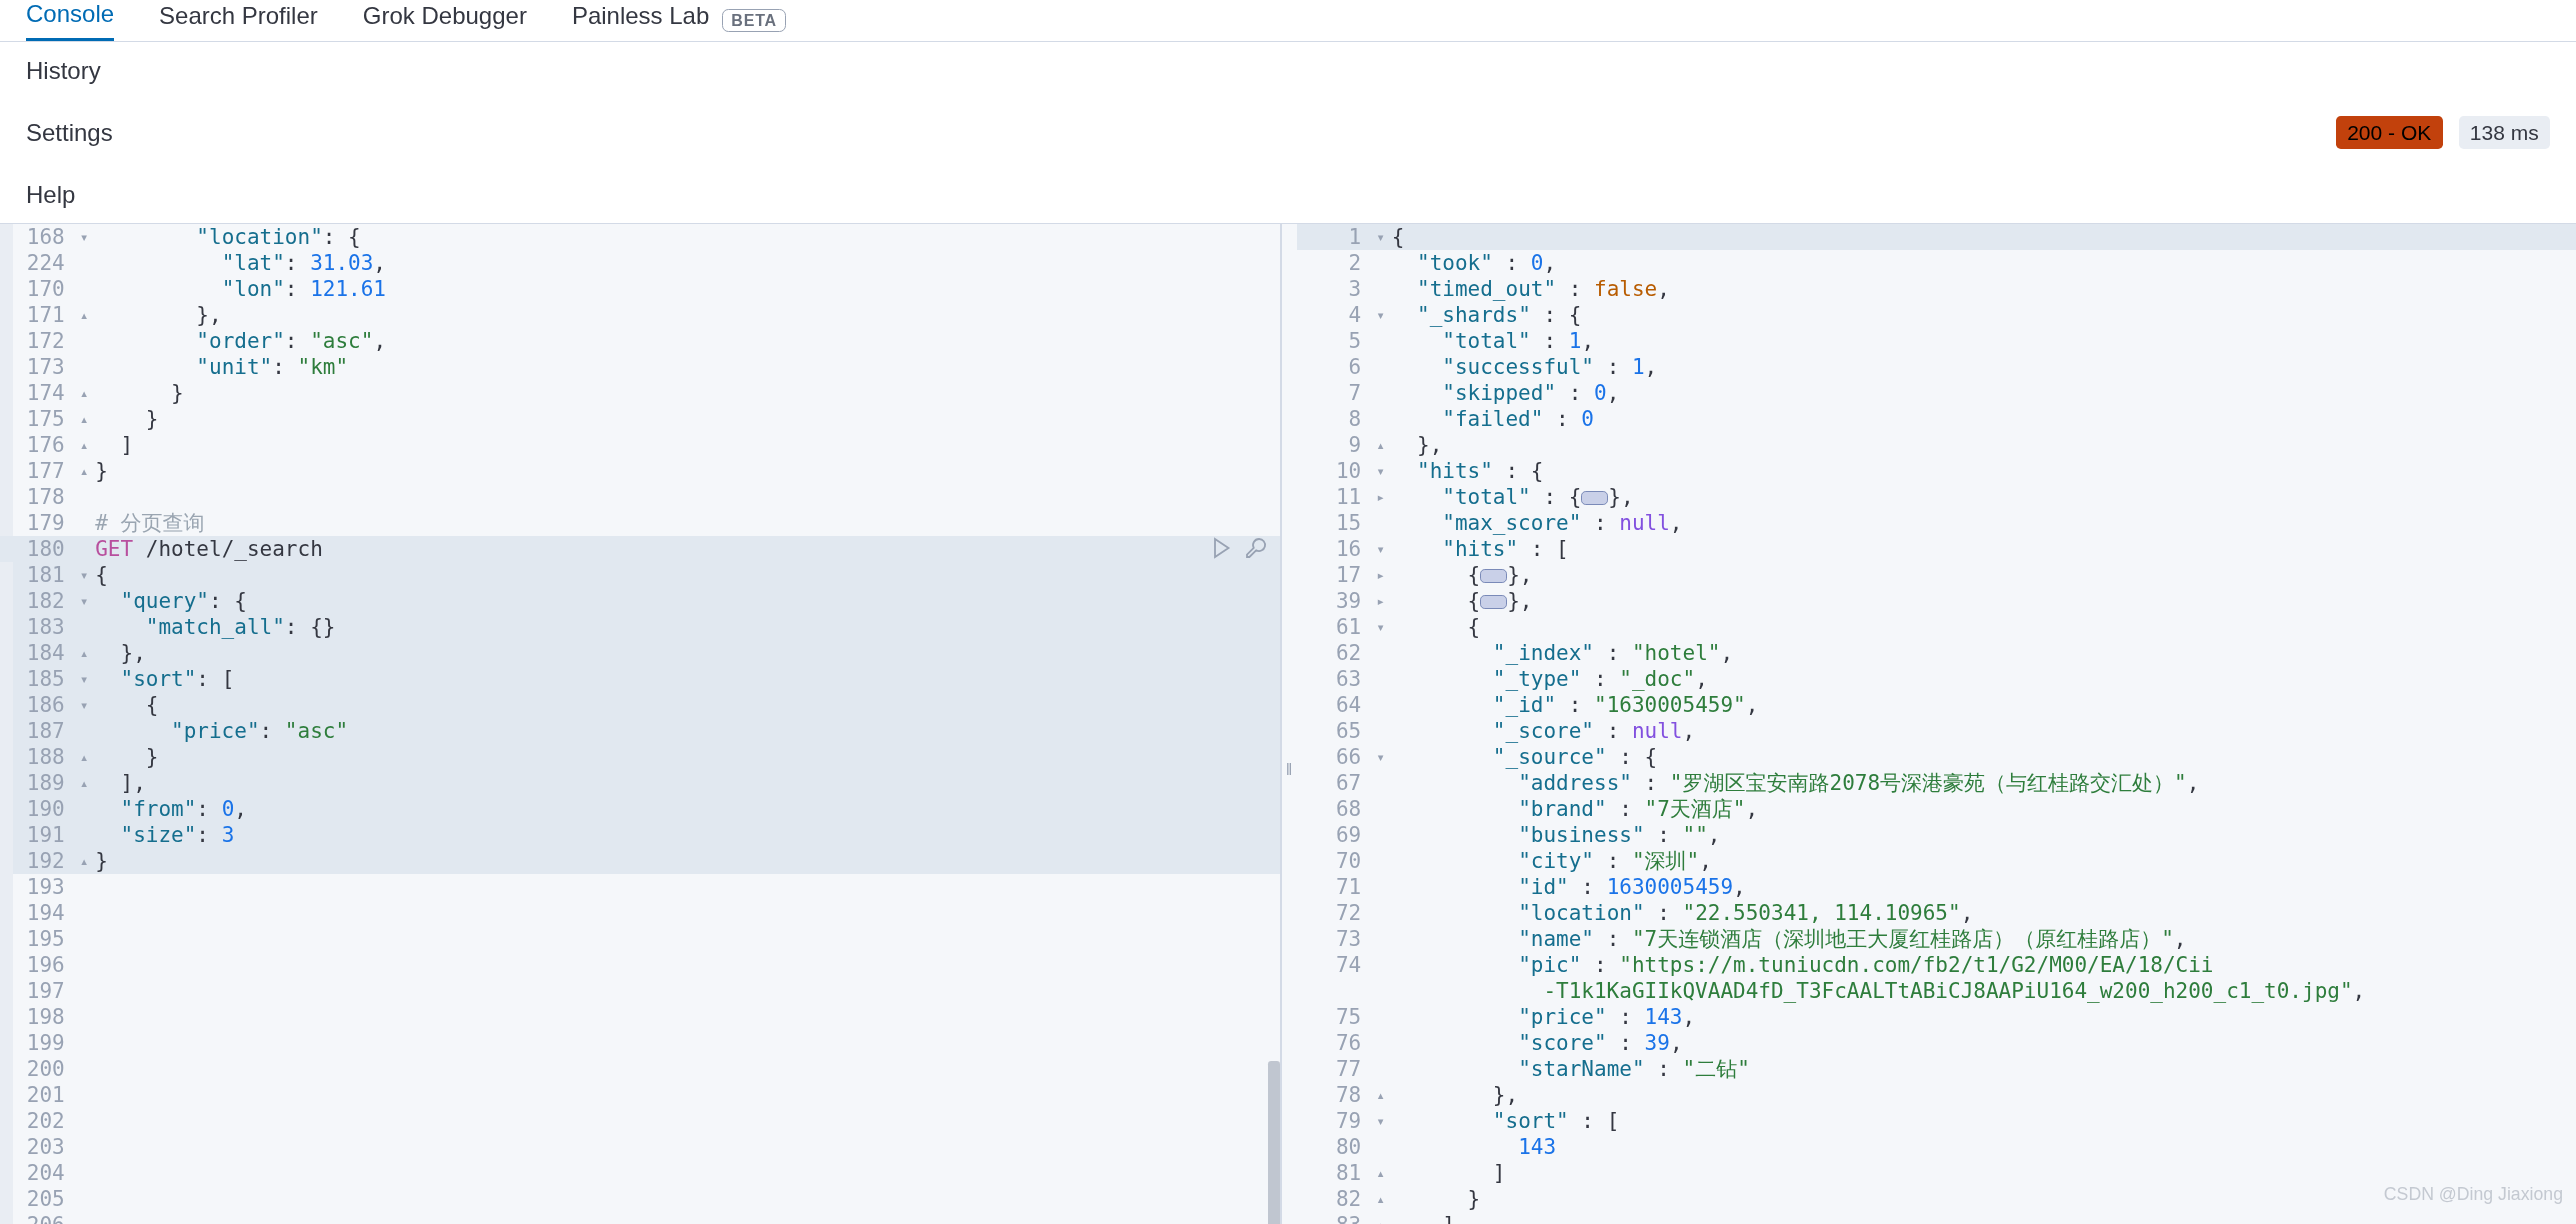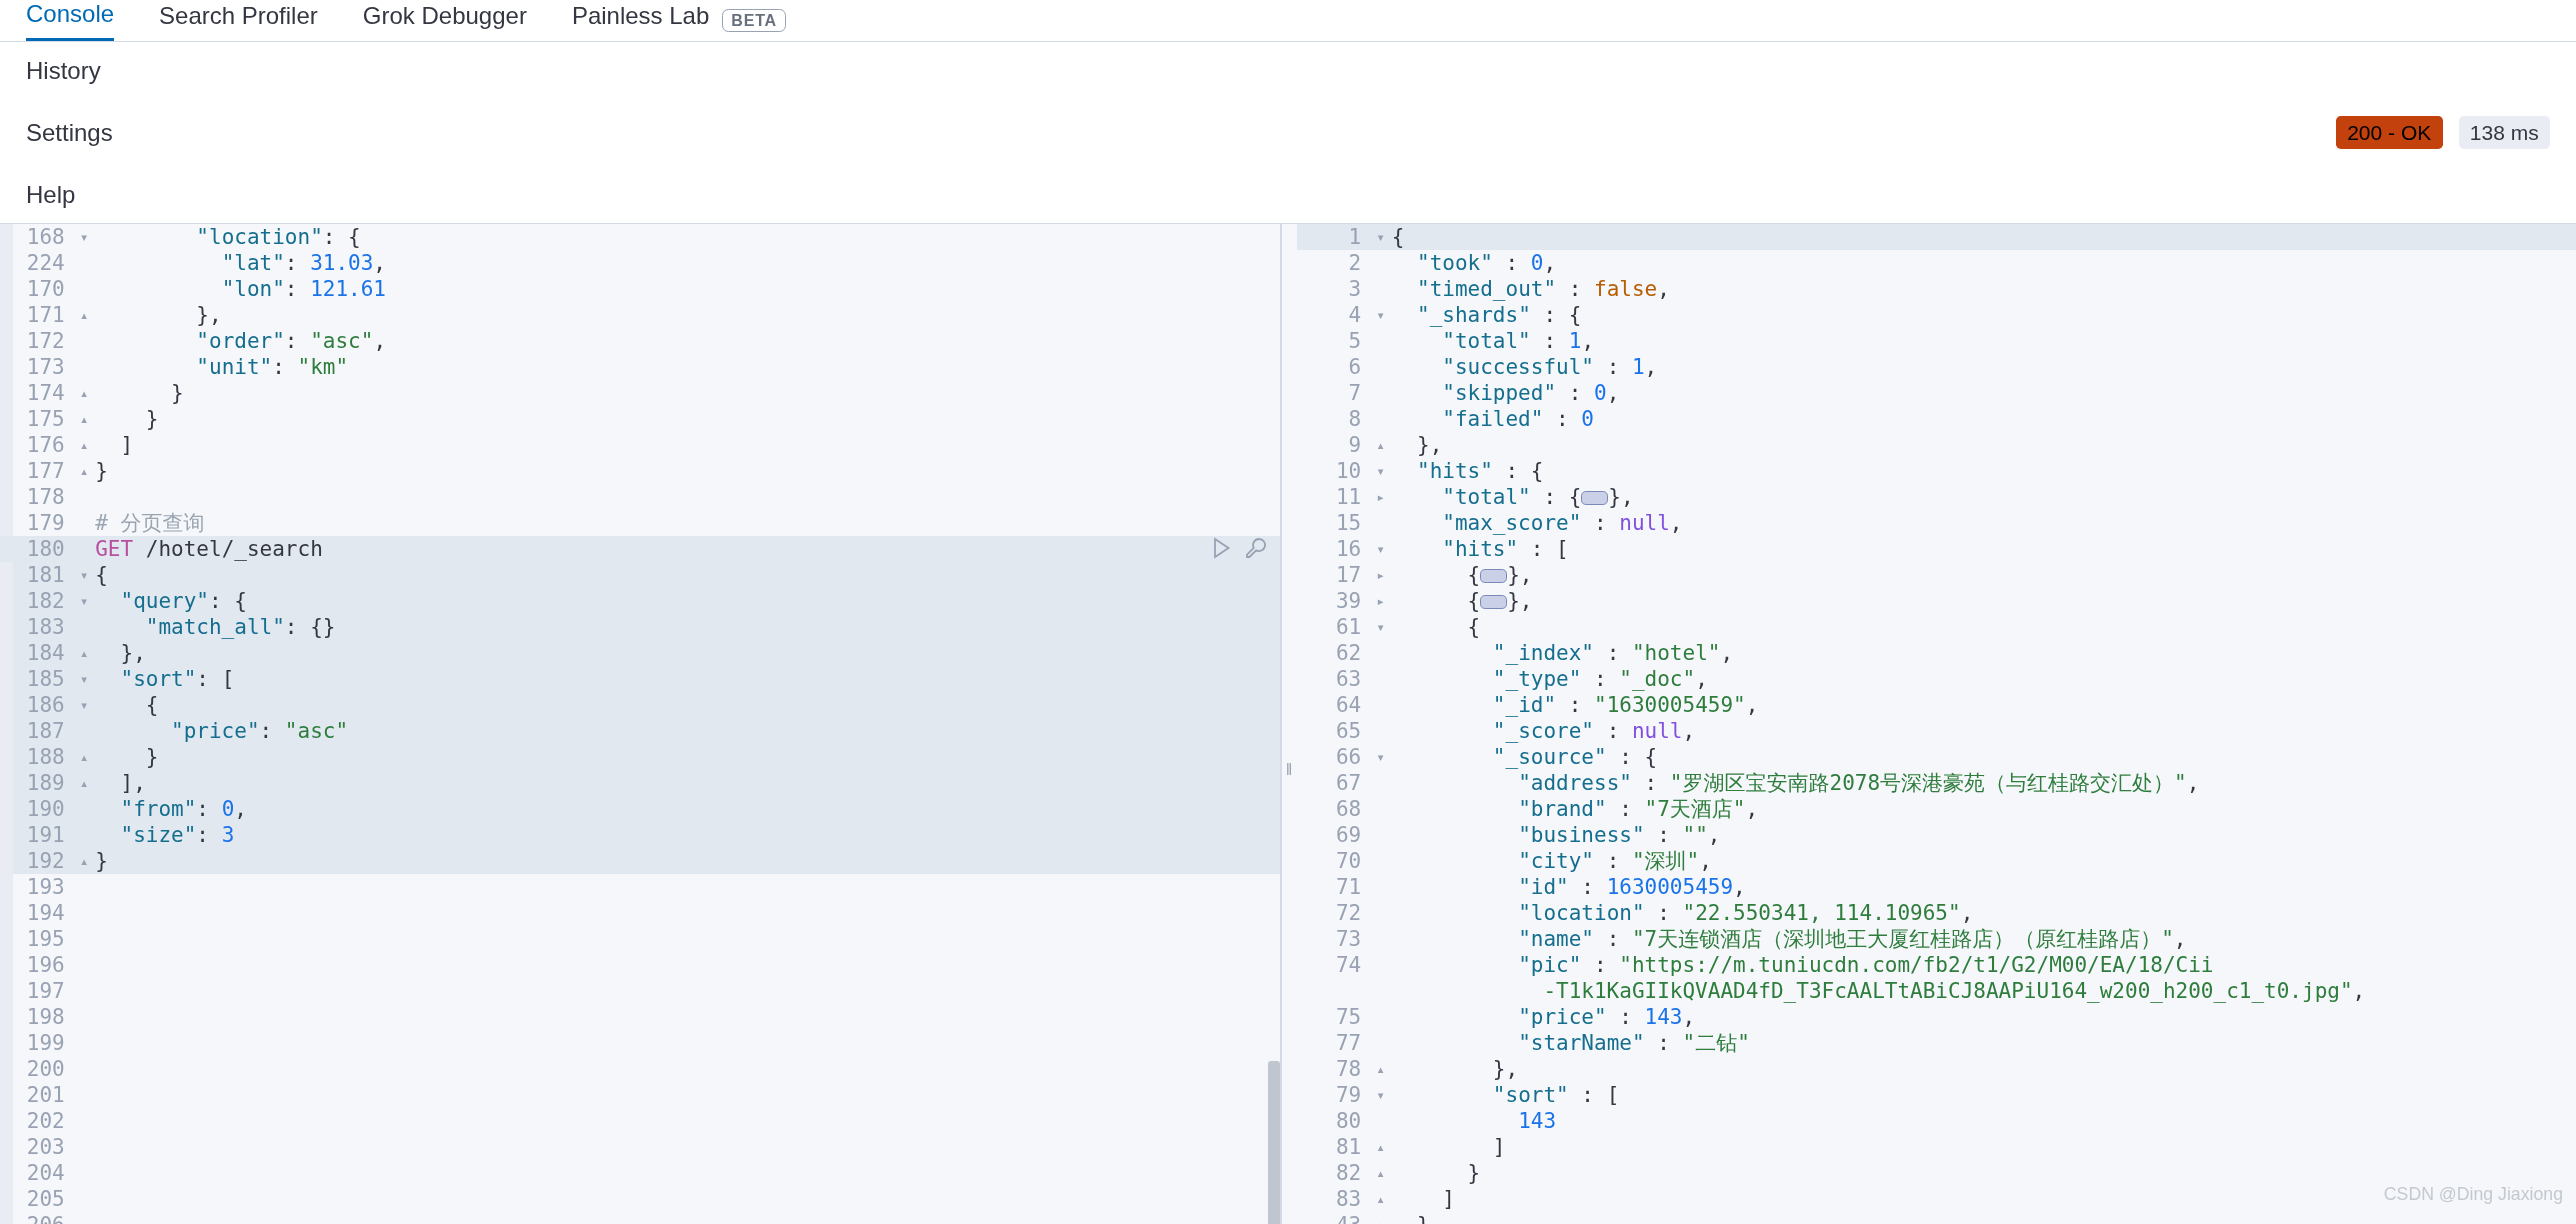--- a/index.html
+++ b/index.html
@@ -441,20 +441,25 @@
         <div class="lineno"></div>
         <div class="fold"></div>
         <div class="code">            <span class="str">-T1k1KaGIIkQVAAD4fD_T3FcAALTtABiCJ8AAPiU164_w200_h200_c1_t0.jpg"</span><span class="punc">,</span></div>
       </div>
       <div class="code-row">
         <div class="lineno">75</div>
         <div class="fold"></div>
         <div class="code">          <span class="key">"price"</span><span class="punc"> : </span><span class="num">143</span><span class="punc">,</span></div>
       </div>
       <div class="code-row">
+        <div class="lineno">76</div>
+        <div class="fold"></div>
+        <div class="code">          <span class="key">"score"</span><span class="punc"> : </span><span class="num">39</span><span class="punc">,</span></div>
+      </div>
+      <div class="code-row">
         <div class="lineno">77</div>
         <div class="fold"></div>
         <div class="code">          <span class="key">"starName"</span><span class="punc"> : </span><span class="str">"二钻"</span></div>
       </div>
       <div class="code-row">
         <div class="lineno">78</div>
         <div class="fold">▴</div>
         <div class="code">        <span class="punc">},</span></div>
       </div>
       <div class="code-row">

